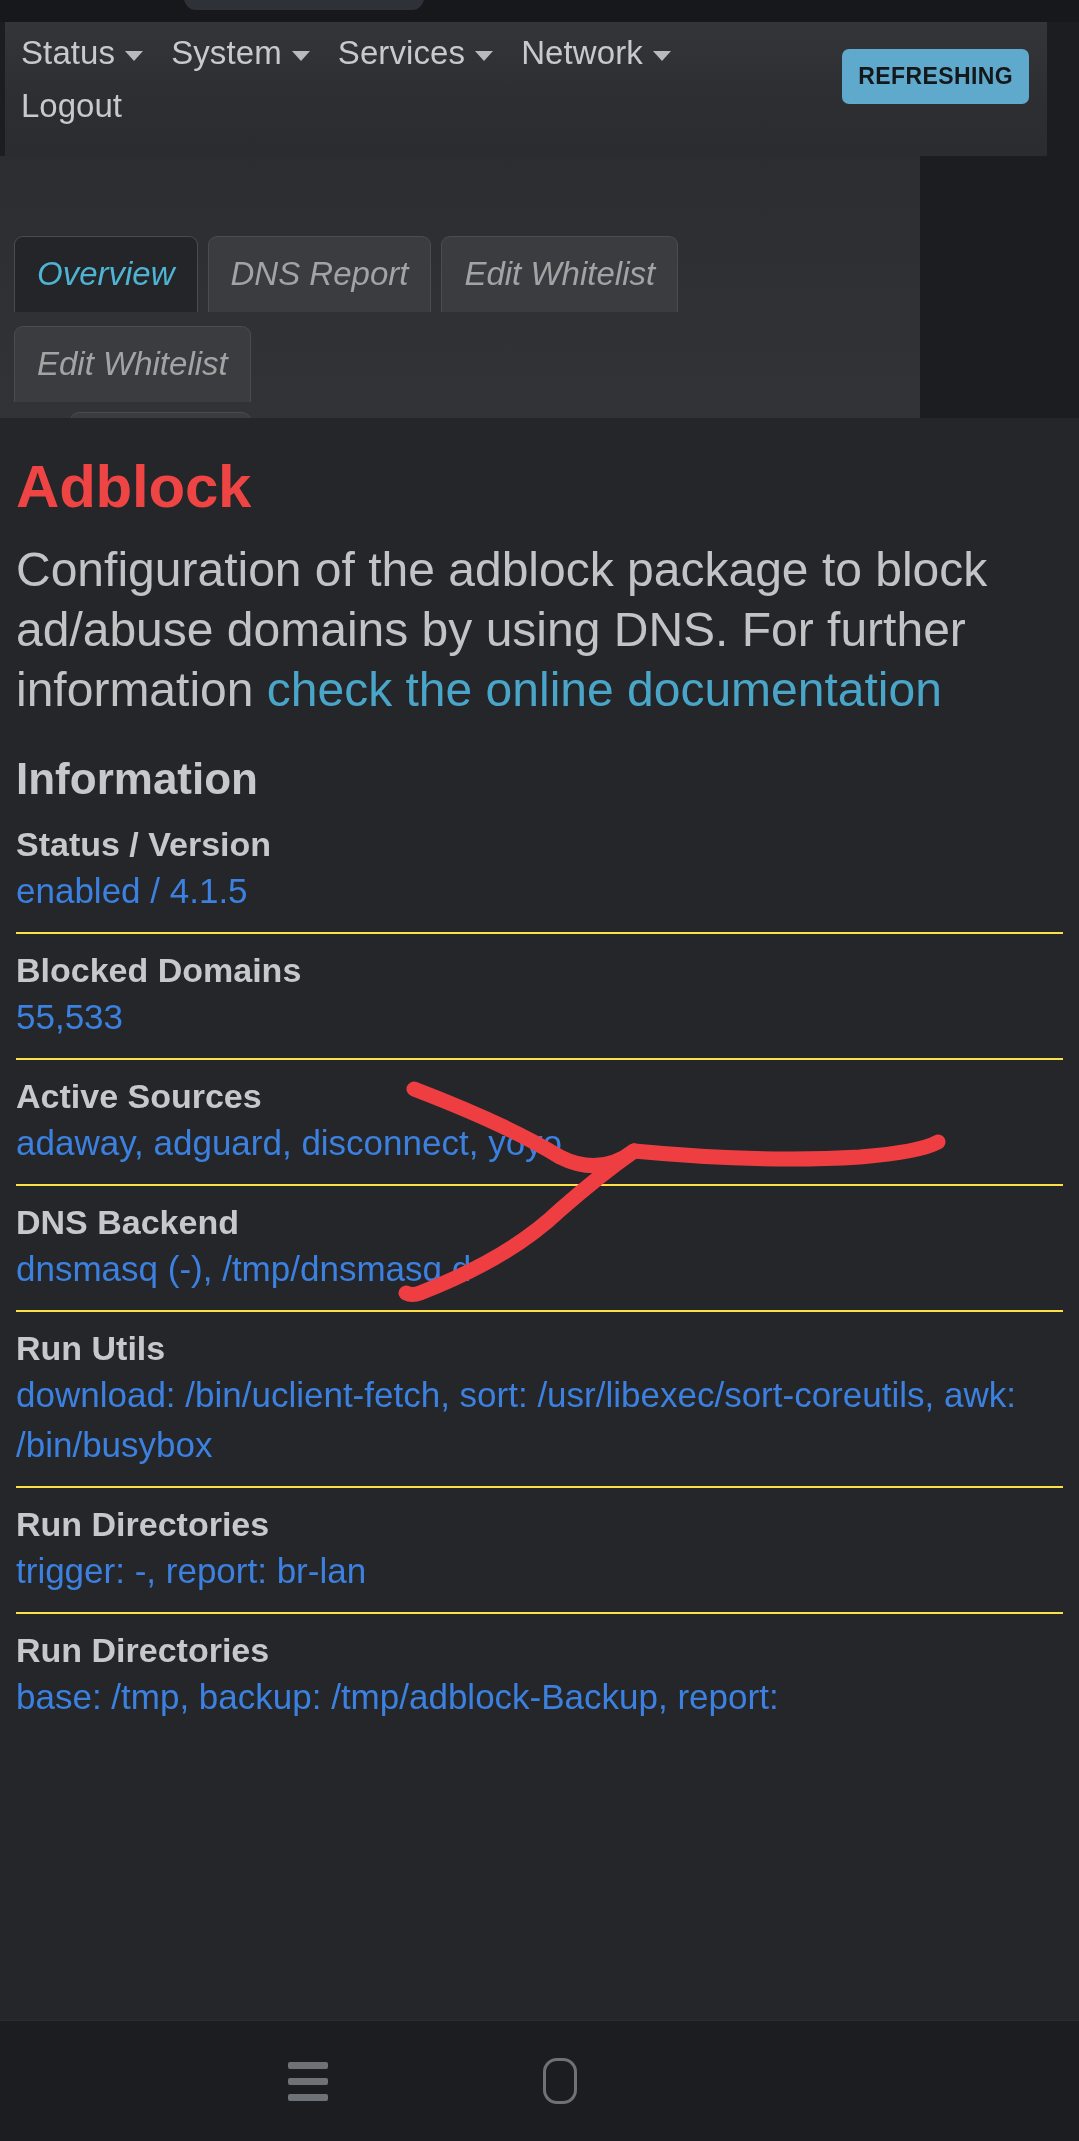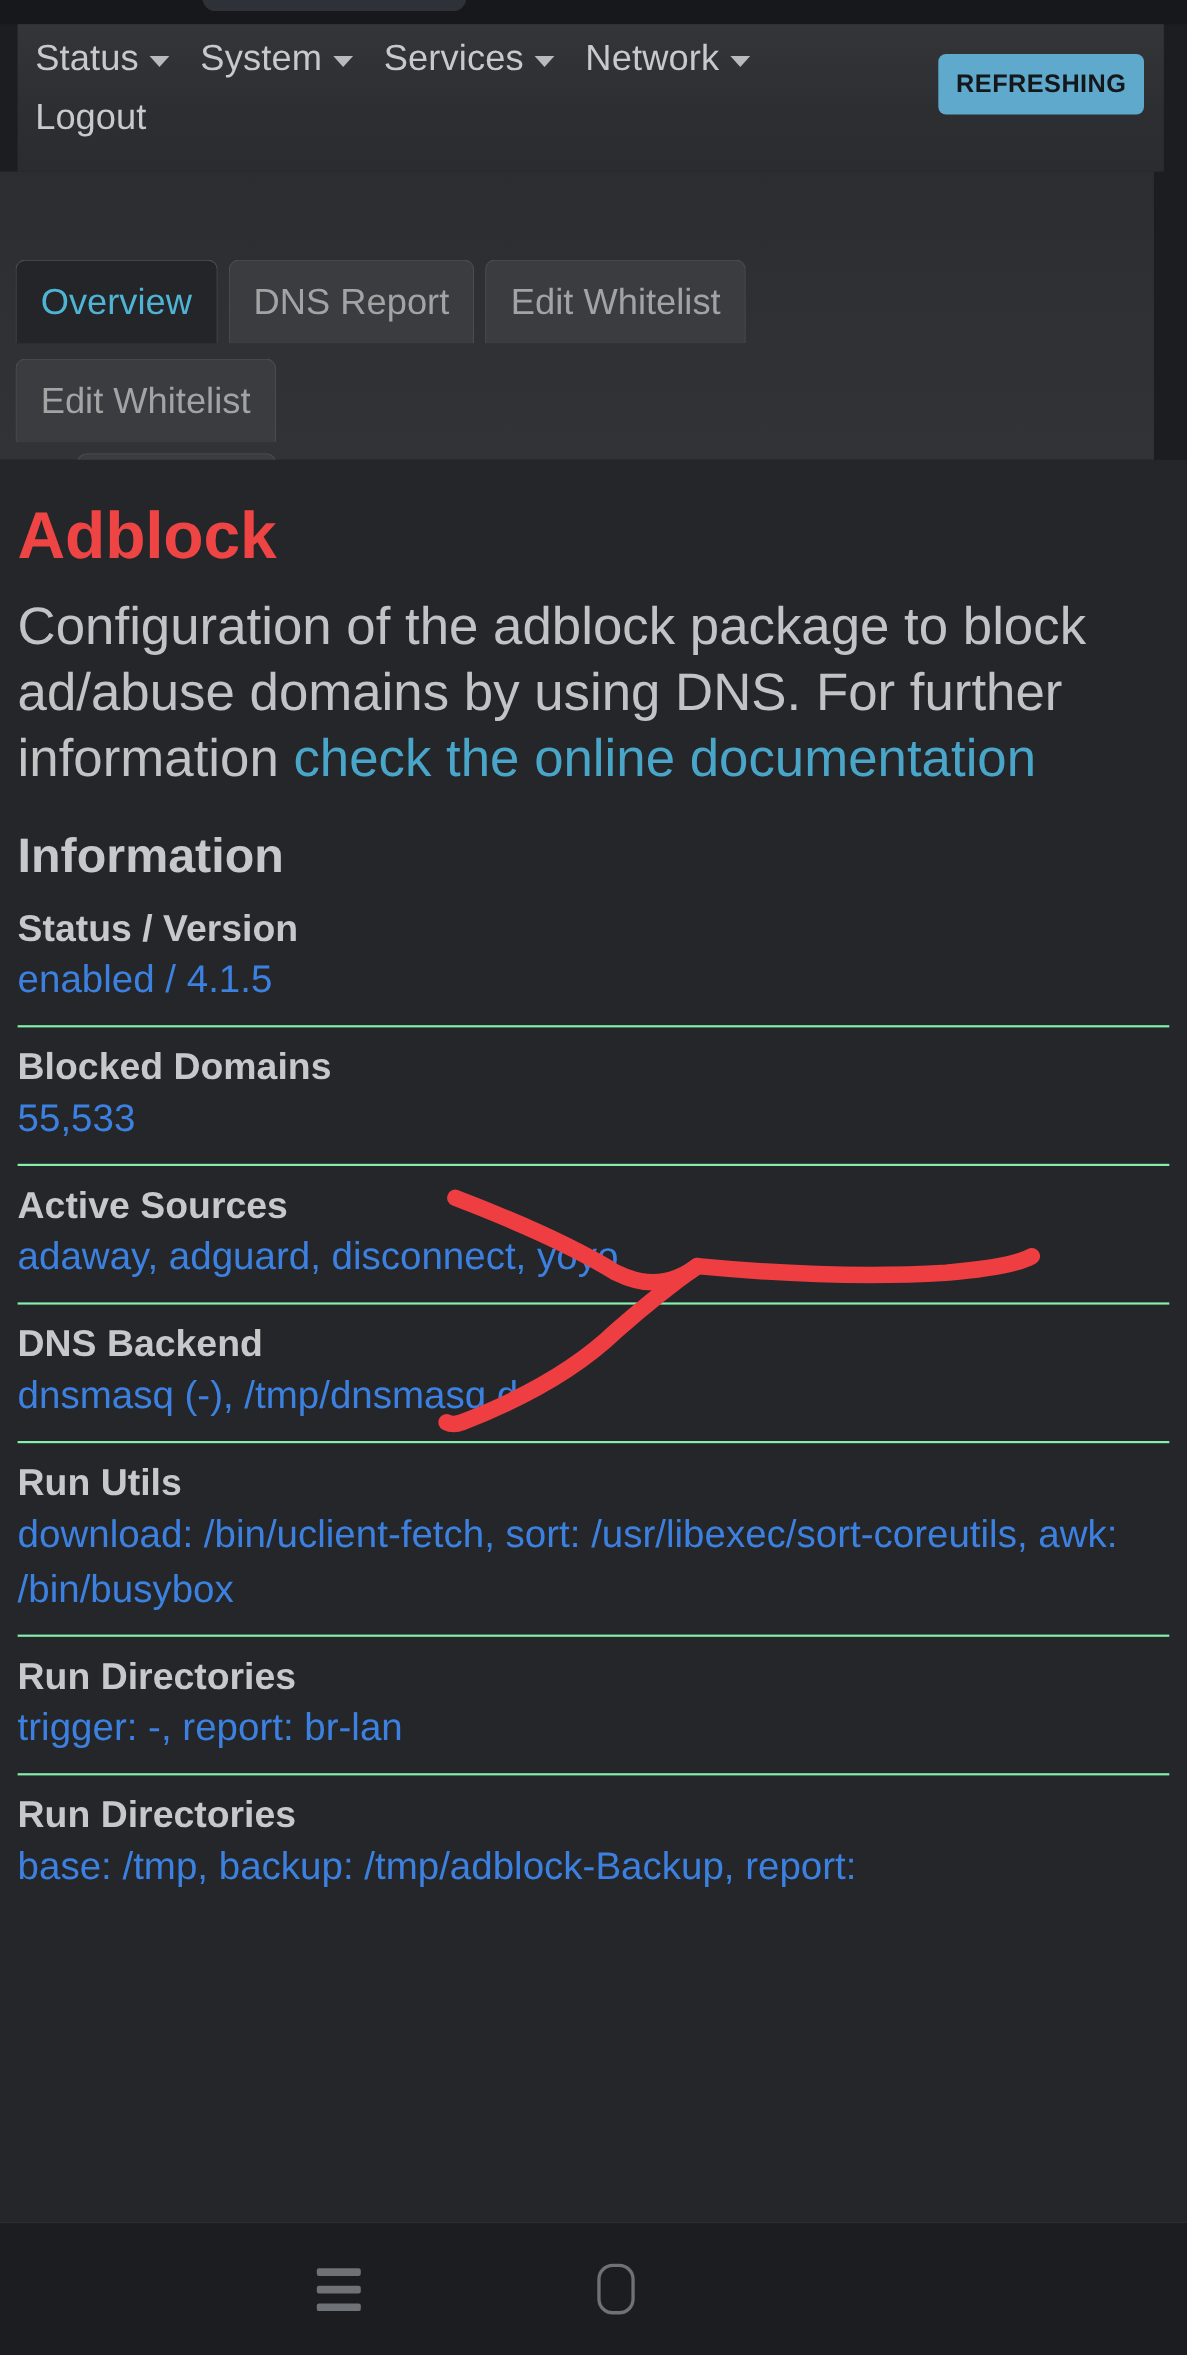--- a/index.html
+++ b/index.html
@@ -37,21 +37,21 @@
     top: -34px;
     width: 240px;
     height: 44px;
     background: #2f3138;
     border-radius: 12px;
   }
 
   
   .menubar {
     position: absolute;
-    left: 16px; top: 22px;
+    left: 5px; top: 22px;
     width: 1042px;
     height: 134px;
     background: linear-gradient(180deg, #333538 0%, #2c2e31 60%, #2a2c2f 100%);
     box-sizing: border-box;
     padding: 0;
   }
   .menu-row {
     position: absolute;
     left: 16px;
     top: 10px;
@@ -96,23 +96,24 @@
     padding: 14px 16px 14px 16px;
     border-radius: 7px;
     border: none;
     font-family: "Liberation Sans", sans-serif;
   }
 
   
   .tabstrip {
     position: absolute;
     left: 0; top: 156px;
-    width: 1049px;
+    width: 920px;
     height: 262px;
     background: linear-gradient(180deg, #2b2d30 0%, #2e3033 45%, #313336 100%);
+    font-style: italic;
   }
   .tabrow {
     position: absolute;
     left: 14px;
     display: flex;
     align-items: flex-end;
     gap: 10px;
   }
   .tabrow.r1 { top: 80px; }
   .tabrow.r2 { top: 170px; flex-direction: column; }
@@ -166,21 +167,21 @@
   }
   h2.section-title {
     margin: 30px 0 0 0;
     font-size: 44px;
     line-height: 58px;
     font-weight: bold;
     color: #c7c8c9;
   }
   .info-row {
     padding: 14px 0 16px 0;
-    border-bottom: 2px solid #86efac;
+    border-bottom: 2px solid #fde047;
   }
   .info-row:last-child { border-bottom: none; }
   .info-label {
     font-size: 34px;
     line-height: 44px;
     font-weight: bold;
     color: #c7c8c9;
   }
   .info-value {
     font-size: 35px;

